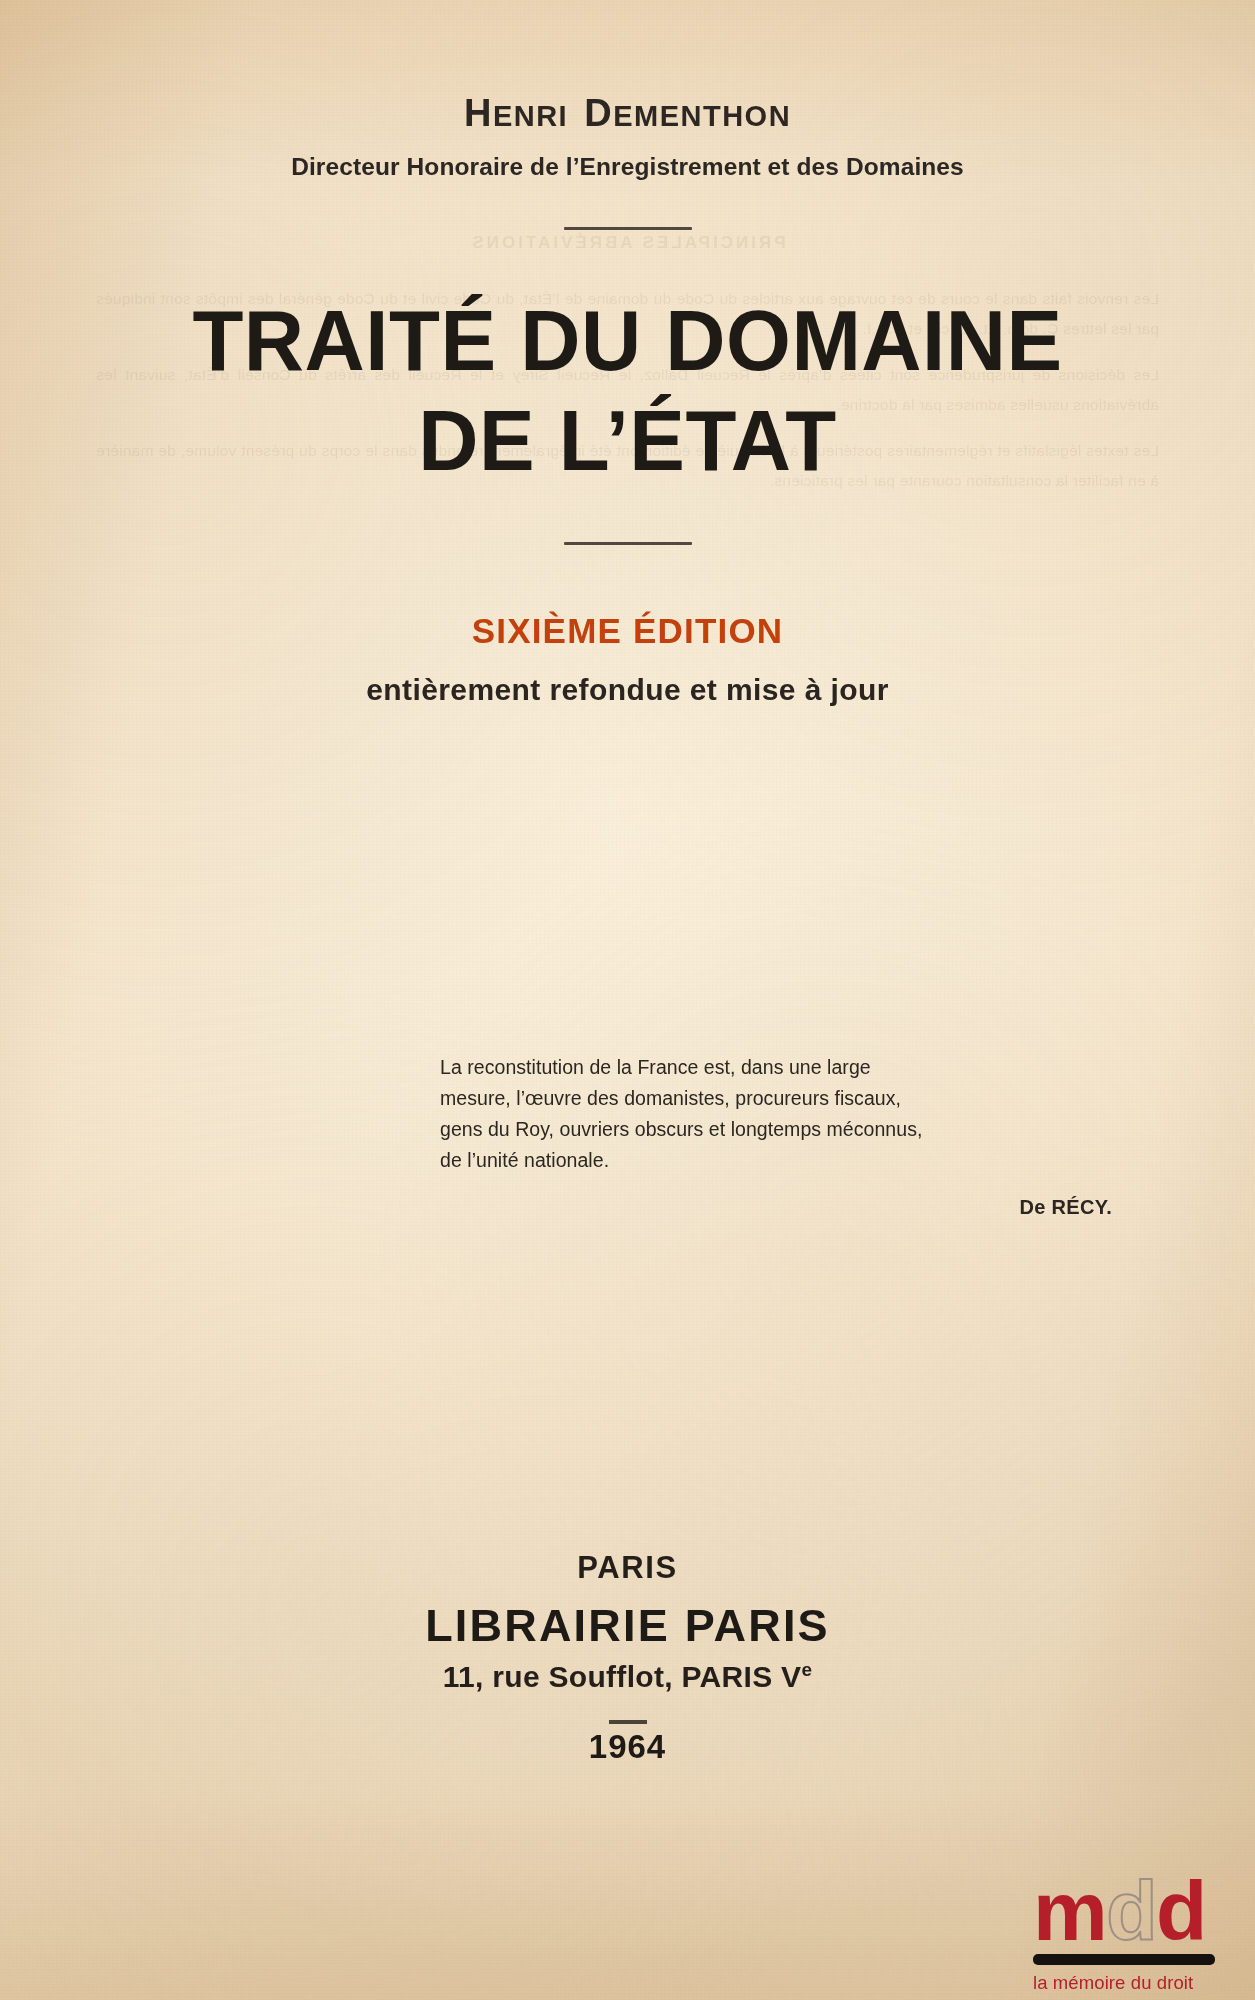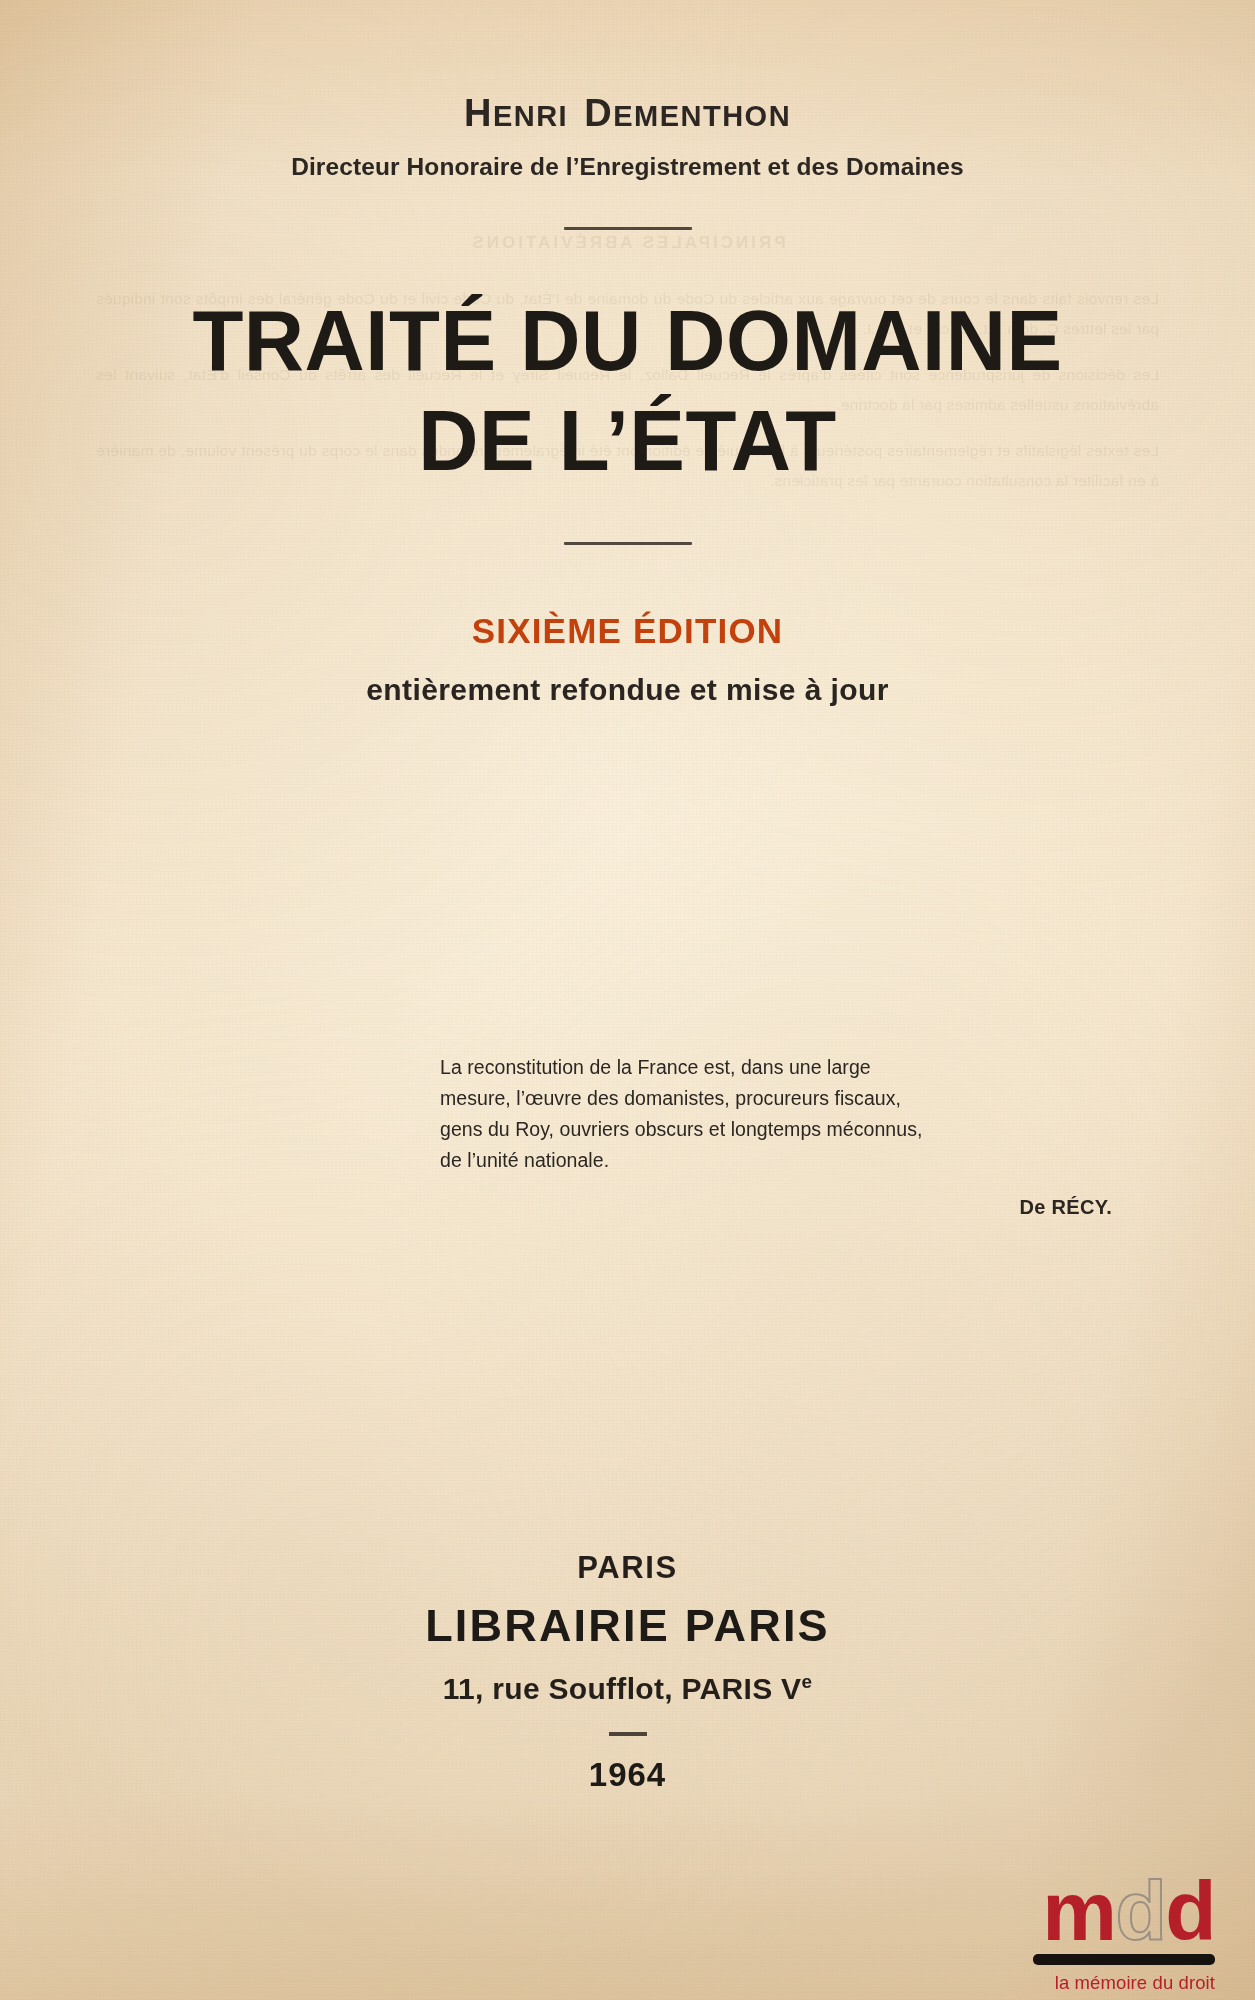--- a/index.html
+++ b/index.html
@@ -196,53 +196,53 @@
     color: #241f1b;
   }
   .imprint .house {
     margin-top: 14px;
     font-size: 45px;
     font-weight: bold;
     letter-spacing: 2.2px;
     color: #1e1a16;
   }
   .imprint .address {
-    margin-top: 20px;
+    margin-top: 8px;
     font-size: 30px;
     font-weight: bold;
     letter-spacing: 0.3px;
     color: #241f1b;
   }
   .imprint .address .ord {
     font-size: 19px;
     vertical-align: super;
     line-height: 0;
   }
   .rule-year {
     width: 38px;
     height: 4px;
     background: #3a332b;
     margin: 26px auto 0 auto;
     opacity: 0.9;
   }
   .imprint .year {
-    margin-top: 20px;
+    margin-top: 4px;
     font-size: 33px;
     font-weight: bold;
     letter-spacing: 1px;
     color: #1e1a16;
   }
 
   
   .logo {
     position: absolute;
     right: 40px;
     bottom: 6px;
     width: 182px;
-    text-align: right;
+    text-align: left;
   }
   .logo .wordmark {
     position: relative;
     height: 74px;
     line-height: 74px;
     font-size: 84px;
     font-weight: bold;
     letter-spacing: -1.5px;
     color: #b51f2a;
     white-space: nowrap;

